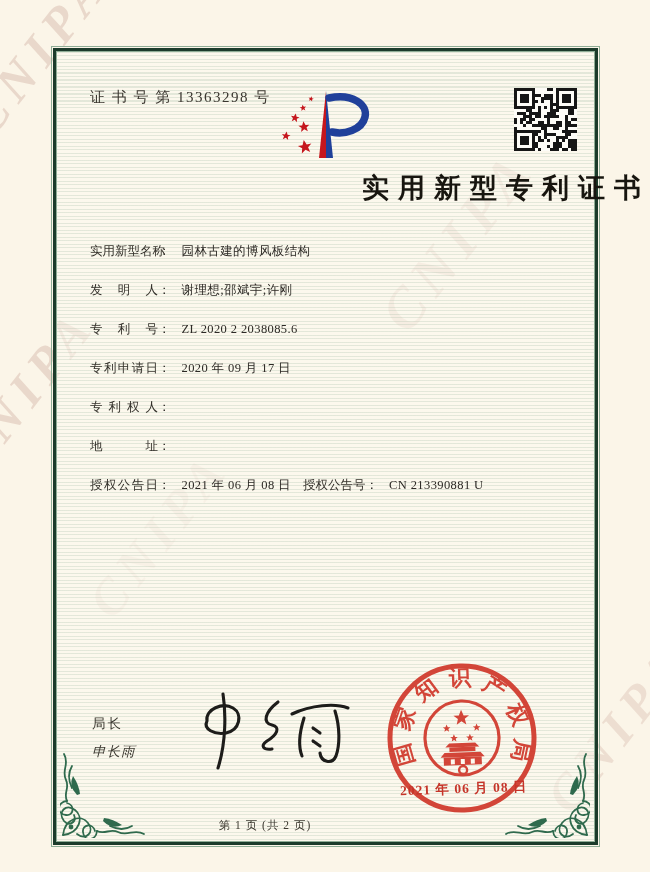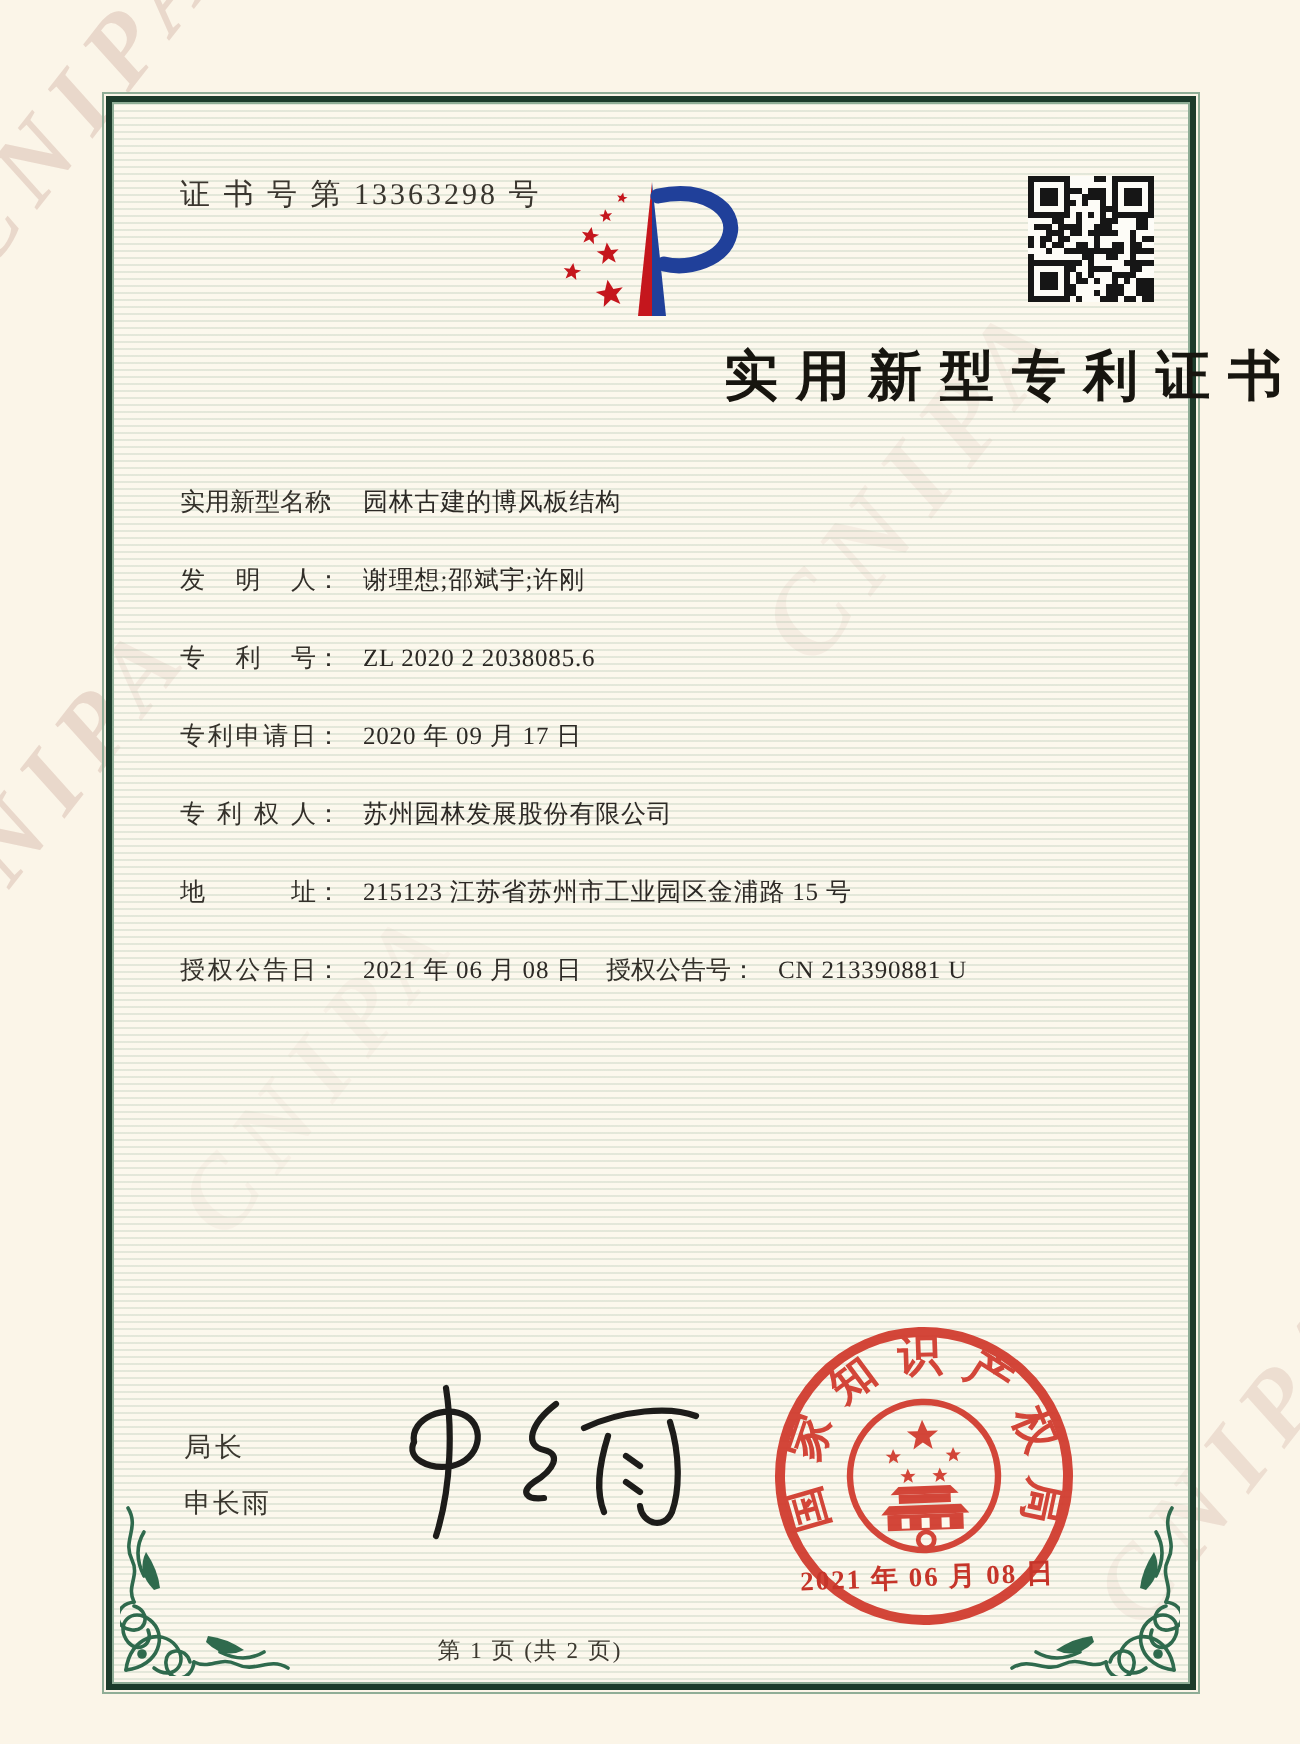--- a/index.html
+++ b/index.html
@@ -70,21 +70,21 @@
   .colon{margin:0 2px 0 0;}
   .fv{margin-left:9px;letter-spacing:0.4px;color:#2c2925;white-space:nowrap;}
   .g2{display:flex;margin-left:12px;align-items:flex-end;}
   .body-text{
     position:absolute;left:88px;top:505px;width:480px;
     font-size:12.5px;line-height:20.2px;text-align:justify;
     color:#34302a;
   }
   .body-text p{margin:0;text-indent:2em;}
   .signer-title{position:absolute;left:92px;top:715px;font-size:13.5px;color:#3a372f;letter-spacing:2px;}
-  .signer-name{position:absolute;left:92px;top:743px;font-size:13.5px;color:#3a372f;letter-spacing:1px;}
+  .signer-name{position:absolute;left:92px;top:743px;font-size:13.5px;color:#3a372f;letter-spacing:1px;font-style:italic;}
   .signature{position:absolute;left:185px;top:683px;}
   .seal{position:absolute;left:380px;top:656px;transform:rotate(-2deg);opacity:0.92;}
   .footer{
     position:absolute;left:0;top:818px;width:530px;text-align:center;
     font-size:11.5px;letter-spacing:1px;color:#3b382f;
   }
 </style>
 </head>
 <body>
 
@@ -327,26 +327,24 @@
         <span class="fv">ZL 2020 2 2038085.6</span>
     </div>
     <div class="frow">
       <span class="fl">专利申请日</span>
         <span class="colon">：</span>
         <span class="fv">2020 年 09 月 17 日</span>
     </div>
     <div class="frow">
       <span class="fl">专 利 权 人</span>
         <span class="colon">：</span>
-        <span class="fv">苏州园林发展股份有限公司</span>
     </div>
     <div class="frow">
       <span class="fl">地　　　址</span>
         <span class="colon">：</span>
-        <span class="fv">215123 江苏省苏州市工业园区金浦路 15 号</span>
     </div>
     <div class="frow">
       <span class="fl">授权公告日</span>
         <span class="colon">：</span>
         <span class="fv">2021 年 06 月 08 日</span>
       <span class="g2">
         <span class="fl" style="width:auto;">授权公告号</span>
           <span class="colon">：</span>
           <span class="fv">CN 213390881 U</span>
       </span>

